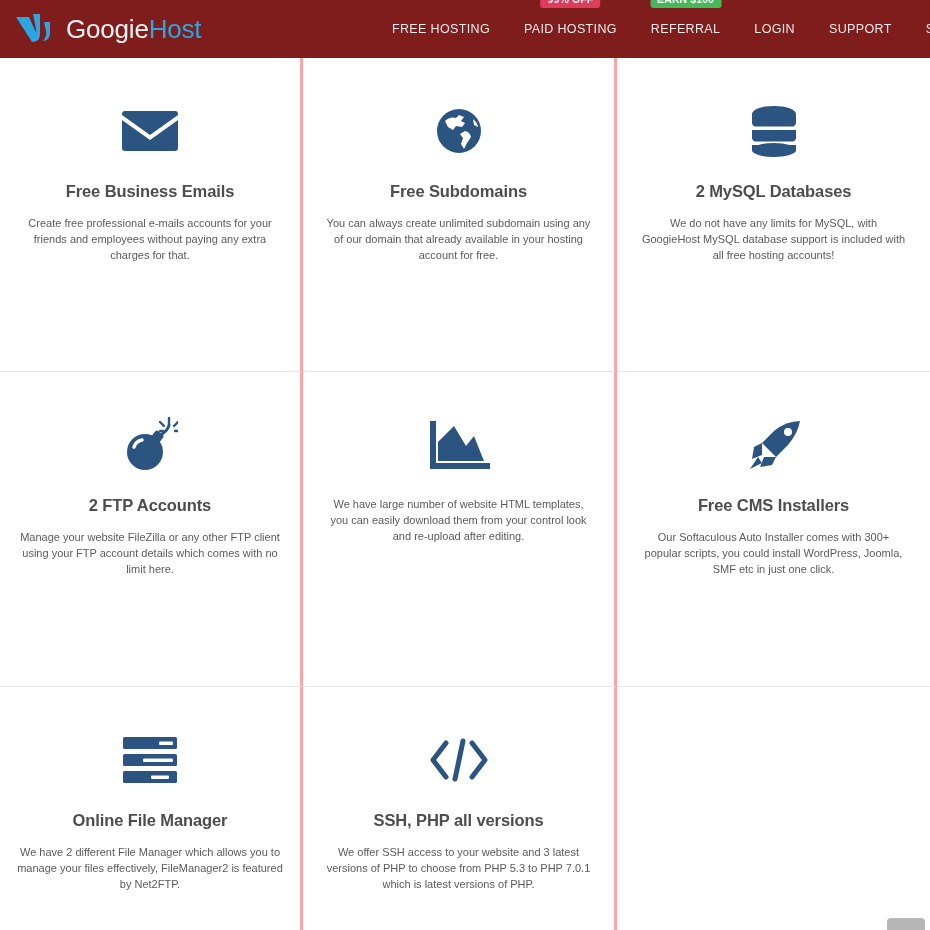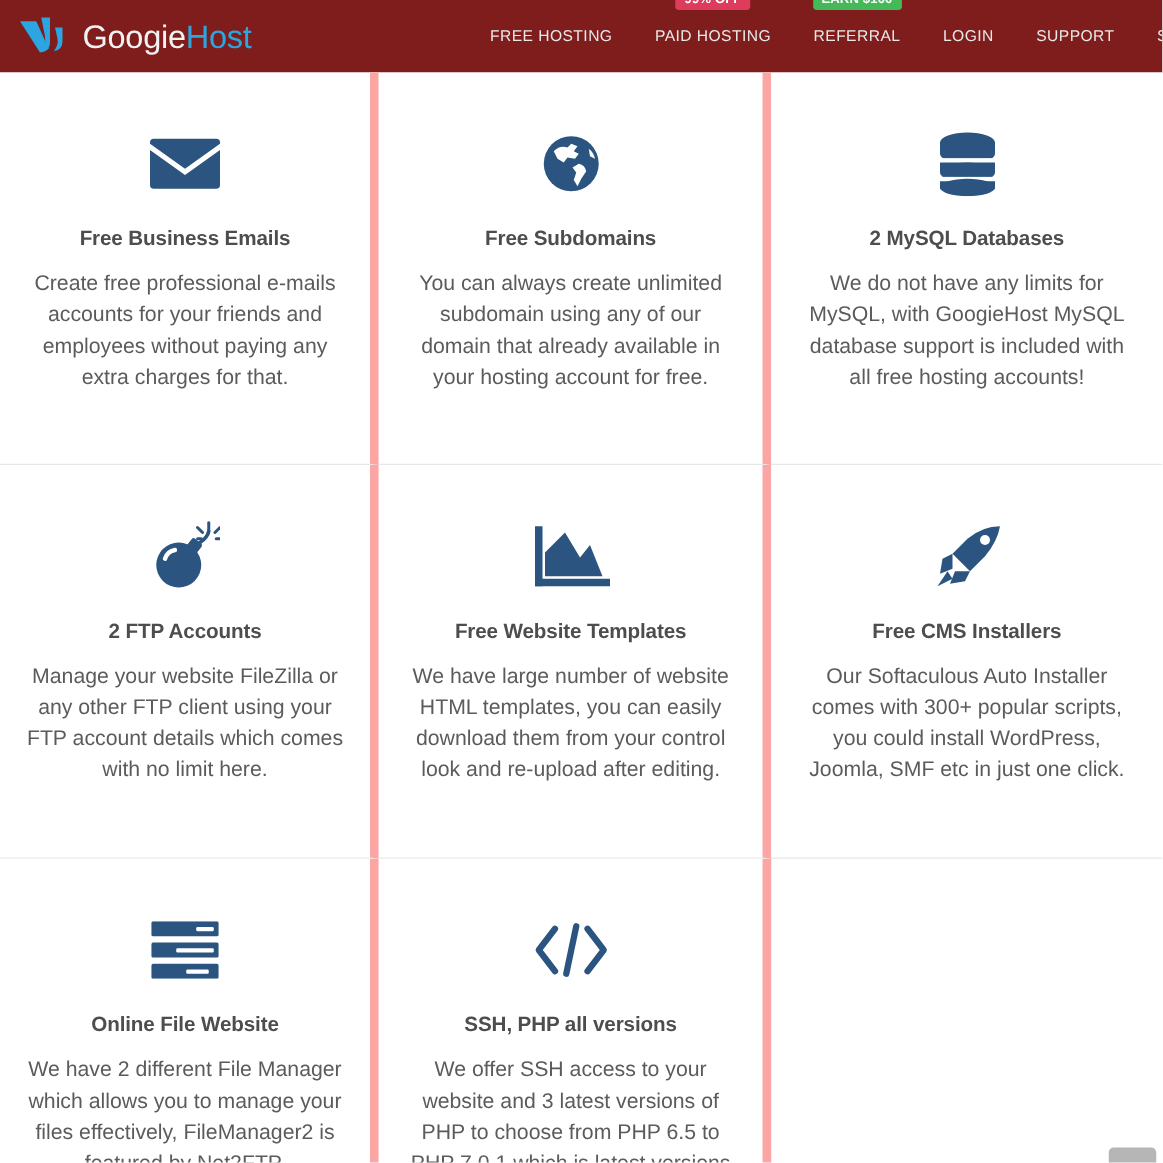--- a/index.html
+++ b/index.html
@@ -97,21 +97,21 @@
     display: grid;
     grid-template-columns: 303px 1fr 313px;
     grid-template-rows: 314px 315px 245px;
     background: #ffffff;
   }
 
   .feature-card {
     position: relative;
     padding: 44px 16px 0 16px;
     text-align: center;
-    border-right: 7px solid #fca5a5;
+    border-right: 3px solid #fca5a5;
     border-bottom: 1px solid #e7e7e7;
     background: #fff;
     overflow: hidden;
   }
   .feature-card:nth-child(3n) { border-right: none; }
   .feature-card:nth-child(n+7) { border-bottom: none; }
 
   .feature-icon {
     height: 58px;
     display: flex;
@@ -123,21 +123,21 @@
 
   .feature-title {
     font-size: 16.5px;
     font-weight: 700;
     color: #4d4d4d;
     margin-bottom: 14px;
     letter-spacing: -0.1px;
   }
 
   .feature-desc {
-    font-size: 17px;
+    font-size: 11px;
     line-height: 1.47;
     color: #5b5b5b;
     max-width: 268px;
     margin: 0 auto;
   }
 
   
   .scroll-top-btn {
     position: absolute;
     right: 5px;
@@ -268,21 +268,20 @@
 
 
     <article class="feature-card">
       <div class="feature-icon">
         <svg width="62" height="50" viewBox="0 0 62 50" aria-hidden="true">
           <rect x="2" y="1" width="6" height="48" fill="#2b5580"></rect>
           <rect x="2" y="43" width="60" height="6" fill="#2b5580"></rect>
           <path d="M10 41 L10 22 L26 6 L38 26 L46 16 L56 41 Z" fill="#2b5580"></path>
         </svg>
       </div>
-      <h3 class="feature-title">Free Website Templates</h3>
       <p class="feature-desc">We have large number of website HTML templates, you can easily download them from your control look and re-upload after editing.</p>
     </article>
 
     <article class="feature-card">
       <div class="feature-icon">
         <svg width="56" height="52" viewBox="0 0 56 52" aria-hidden="true">
           <path d="M54 2 Q40 2 28 12 L16 24 L30 38 L42 26 Q52 14 54 2 Z" fill="#2b5580"></path>
           <path d="M16 24 L8 28 L6 40 L16 36 Z" fill="#2b5580"></path>
           <path d="M30 38 L26 46 L14 48 L18 38 Z" fill="#2b5580"></path>
           <path d="M12 38 L4 50 L16 44 Z" fill="#2b5580"></path>
@@ -297,35 +296,35 @@
       <div class="feature-icon">
         <svg width="54" height="46" viewBox="0 0 54 46" aria-hidden="true">
           <rect x="0" y="0" width="54" height="12" rx="1.5" fill="#2b5580"></rect>
           <rect x="36" y="4.5" width="14" height="3.5" rx="1" fill="#ffffff"></rect>
           <rect x="0" y="17" width="54" height="12" rx="1.5" fill="#2b5580"></rect>
           <rect x="20" y="21.5" width="30" height="3.5" rx="1" fill="#ffffff"></rect>
           <rect x="0" y="34" width="54" height="12" rx="1.5" fill="#2b5580"></rect>
           <rect x="28" y="38.5" width="18" height="3.5" rx="1" fill="#ffffff"></rect>
         </svg>
       </div>
-      <h3 class="feature-title">Online File Website</h3>
+      <h3 class="feature-title">Online File Manager</h3>
       <p class="feature-desc">We have 2 different File Manager which allows you to manage your files effectively, FileManager2 is featured by Net2FTP.</p>
     </article>
 
     <article class="feature-card">
       <div class="feature-icon">
         <svg width="60" height="44" viewBox="0 0 60 44" aria-hidden="true">
           <g stroke="#2b5580" stroke-width="5" fill="none" stroke-linecap="round" stroke-linejoin="round">
             <polyline points="17,5 4,22 17,39"></polyline>
             <polyline points="43,5 56,22 43,39"></polyline>
             <line x1="34" y1="3" x2="26" y2="41"></line>
           </g>
         </svg>
       </div>
       <h3 class="feature-title">SSH, PHP all versions</h3>
-      <p class="feature-desc">We offer SSH access to your website and 3 latest versions of PHP to choose from PHP 6.5 to PHP 7.0.1 which is latest versions of PHP.</p>
+      <p class="feature-desc">We offer SSH access to your website and 3 latest versions of PHP to choose from PHP 5.3 to PHP 7.0.1 which is latest versions of PHP.</p>
     </article>
 
   </section>
 
   <div class="scroll-top-btn"></div>
 
 </div>
 
 </body></html>

